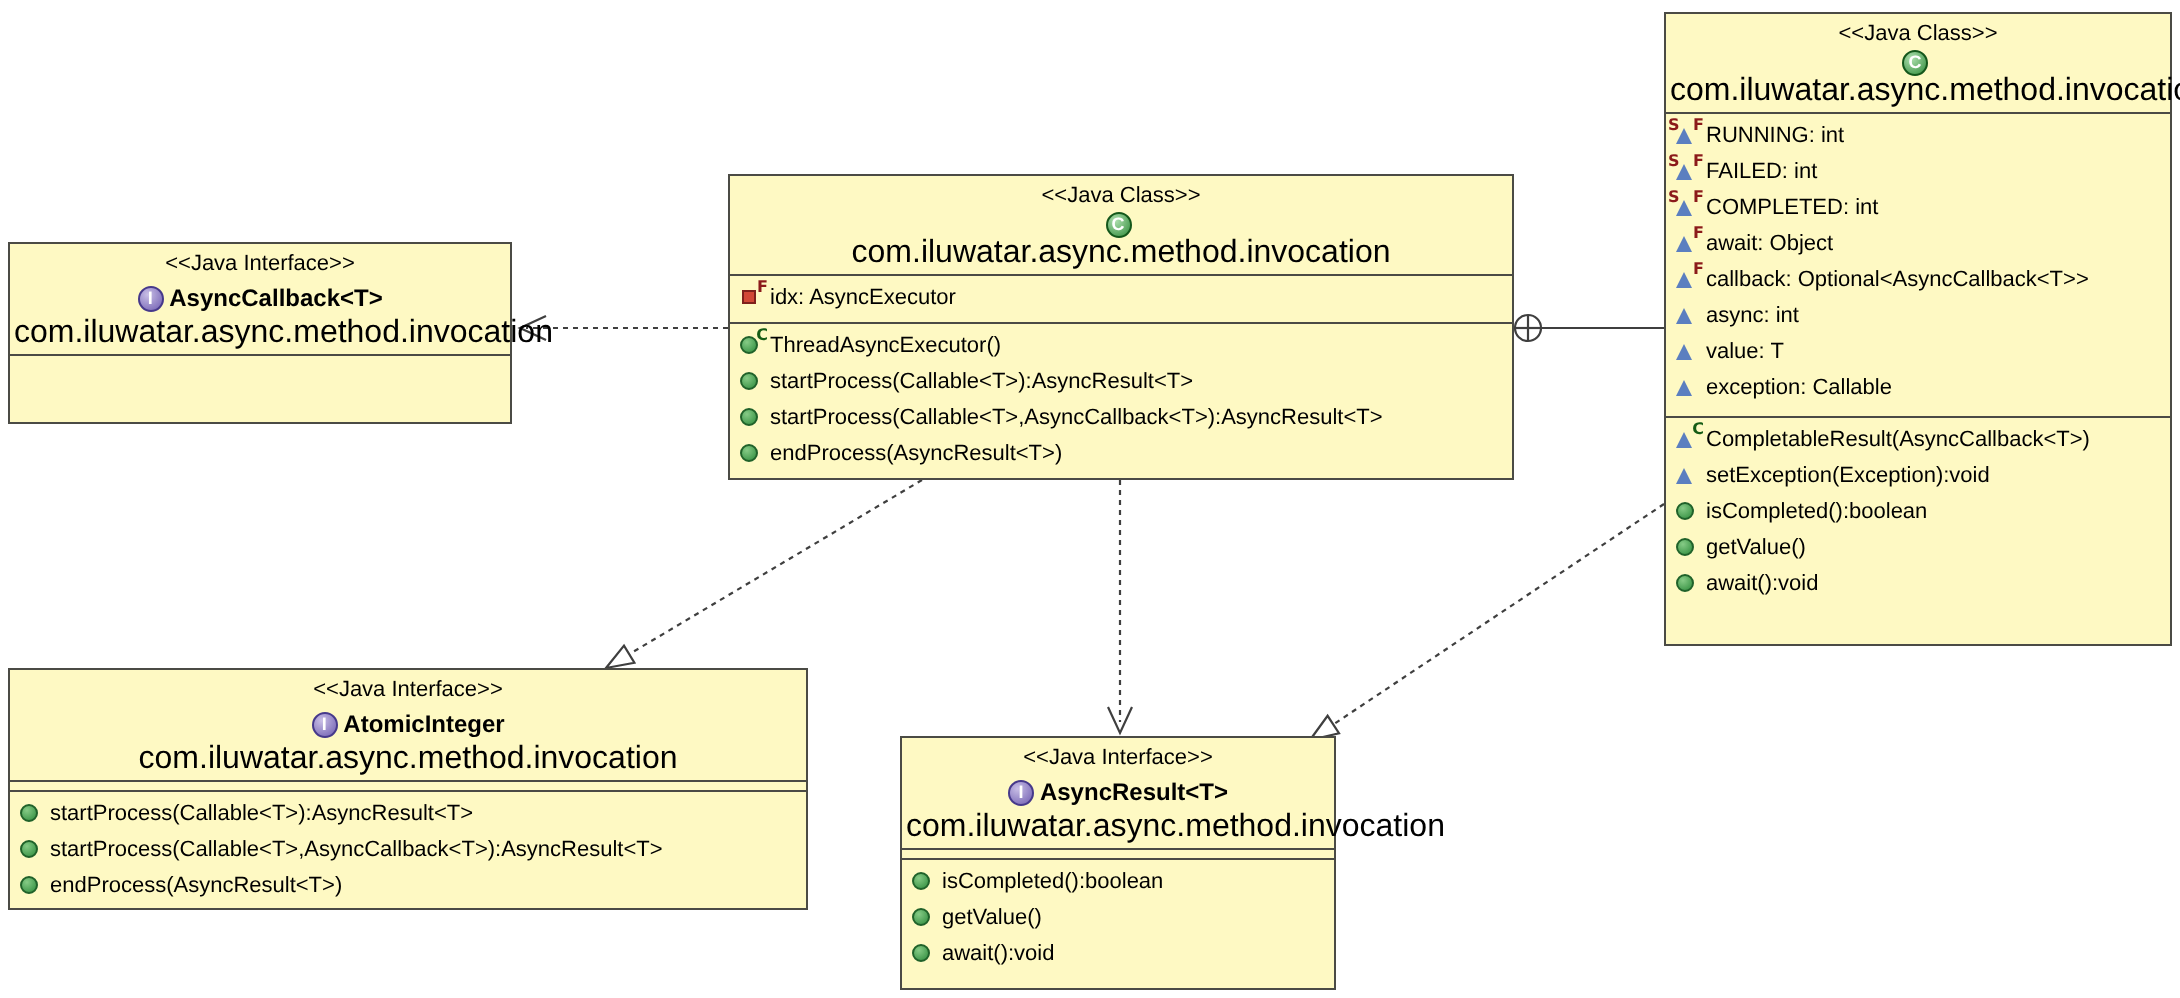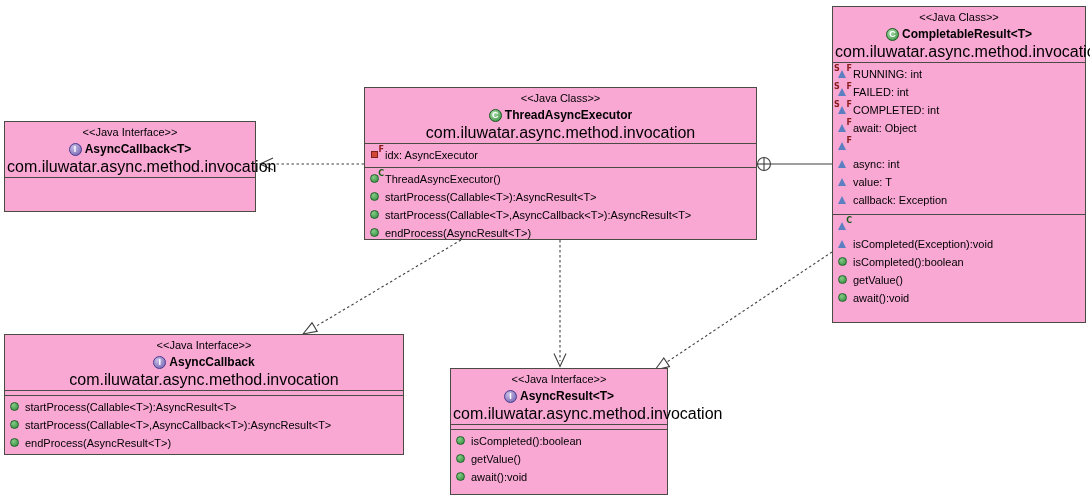--- a/index.html
+++ b/index.html
@@ -1,20 +1,20 @@
 <!DOCTYPE html>
 <html><head>
 <meta charset="utf-8">
 <style>
   html,body{margin:0;padding:0;background:#fff;}
   .canvas{position:relative;width:1090px;height:499px;background:#fff;overflow:hidden;
           font-family:"Liberation Sans","DejaVu Sans",sans-serif;}
   svg.edges{position:absolute;left:0;top:0;width:1090px;height:499px;}
 
-  .uml-box{position:absolute;background:#f9a8d4;border:1px solid #4b4b45;box-sizing:border-box;
+  .uml-box{position:absolute;background:#fef9c3;border:1px solid #4b4b45;box-sizing:border-box;
            display:flex;flex-direction:column;color:#000;}
   .title{text-align:center;padding:3px 2px 3px 2px;}
   .stereotype{font-size:11px;line-height:15px;}
   .name-row{font-size:12px;font-weight:bold;line-height:19px;display:flex;align-items:center;justify-content:center;}
   .pkg{font-size:16px;line-height:15px;}
 
   .big-ic{display:inline-block;width:13px;height:13px;border-radius:50%;margin-right:3px;
           color:#fff;font:bold 9px/13px "Liberation Sans",sans-serif;text-align:center;flex:none;}
   .big-ic.cls{background:radial-gradient(circle at 35% 30%,#aedfae,#2f8b3a);border:1px solid #14571b;box-sizing:border-box;line-height:11px;}
   .big-ic.itf{background:radial-gradient(circle at 35% 30%,#c9bfe6,#6e5cb0);border:1px solid #46398b;box-sizing:border-box;line-height:11px;}
@@ -91,21 +91,20 @@
       <div class="pkg">com.iluwatar.async.method.invocation</div>
     </div>
     <div class="compartment empty fields"></div>
   </div>
 
   <div class="uml-box" id="box-thread-async-executor">
     <div class="title">
       <div class="stereotype">&lt;&lt;Java Class&gt;&gt;</div>
       <div class="name-row">
         <span class="big-ic cls">C</span>
-        <span>ThreadAsyncExecutor</span>
       </div>
       <div class="pkg">com.iluwatar.async.method.invocation</div>
     </div>
     <div class="compartment fields">
         <div class="member">
           <span class="ic field-private">
             <b></b>
             <i class="dec post">F</i>
           </span>
           <span class="mtxt">idx: AsyncExecutor</span>
@@ -138,21 +137,20 @@
           <span class="mtxt">endProcess(AsyncResult&lt;T&gt;)</span>
         </div>
       </div>
   </div>
 
   <div class="uml-box" id="box-completable-result">
     <div class="title">
       <div class="stereotype">&lt;&lt;Java Class&gt;&gt;</div>
       <div class="name-row">
         <span class="big-ic cls">C</span>
-        <span>CompletableResult&lt;T&gt;</span>
       </div>
       <div class="pkg">com.iluwatar.async.method.invocation</div>
     </div>
     <div class="compartment fields">
         <div class="member">
           <span class="ic field-package">
             <i class="dec pre">S</i>
             <b></b>
             <i class="dec post">F</i>
           </span>
@@ -179,52 +177,54 @@
             <b></b>
             <i class="dec post">F</i>
           </span>
           <span class="mtxt">await: Object</span>
         </div>
         <div class="member">
           <span class="ic field-package">
             <b></b>
             <i class="dec post">F</i>
           </span>
+          <span class="mtxt">callback: Optional&lt;AsyncCallback&lt;T&gt;&gt;</span>
         </div>
         <div class="member">
           <span class="ic field-package">
             <b></b>
           </span>
           <span class="mtxt">async: int</span>
         </div>
         <div class="member">
           <span class="ic field-package">
             <b></b>
           </span>
           <span class="mtxt">value: T</span>
         </div>
         <div class="member">
           <span class="ic field-package">
             <b></b>
           </span>
-          <span class="mtxt">callback: Exception</span>
+          <span class="mtxt">exception: Callable</span>
         </div>
       </div>
     <div class="compartment grow methods">
         <div class="member">
           <span class="ic constructor-package">
             <b></b>
             <i class="dec post">C</i>
           </span>
+          <span class="mtxt">CompletableResult(AsyncCallback&lt;T&gt;)</span>
         </div>
         <div class="member">
           <span class="ic method-package">
             <b></b>
           </span>
-          <span class="mtxt">isCompleted(Exception):void</span>
+          <span class="mtxt">setException(Exception):void</span>
         </div>
         <div class="member">
           <span class="ic method-public">
             <b></b>
           </span>
           <span class="mtxt">isCompleted():boolean</span>
         </div>
         <div class="member">
           <span class="ic method-public">
             <b></b>
@@ -238,21 +238,21 @@
           <span class="mtxt">await():void</span>
         </div>
       </div>
   </div>
 
   <div class="uml-box" id="box-async-executor">
     <div class="title">
       <div class="stereotype">&lt;&lt;Java Interface&gt;&gt;</div>
       <div class="name-row">
         <span class="big-ic itf">I</span>
-        <span>AsyncCallback</span>
+        <span>AtomicInteger</span>
       </div>
       <div class="pkg">com.iluwatar.async.method.invocation</div>
     </div>
     <div class="compartment empty fields"></div>
     <div class="compartment grow methods">
         <div class="member">
           <span class="ic method-public">
             <b></b>
           </span>
           <span class="mtxt">startProcess(Callable&lt;T&gt;):AsyncResult&lt;T&gt;</span>

